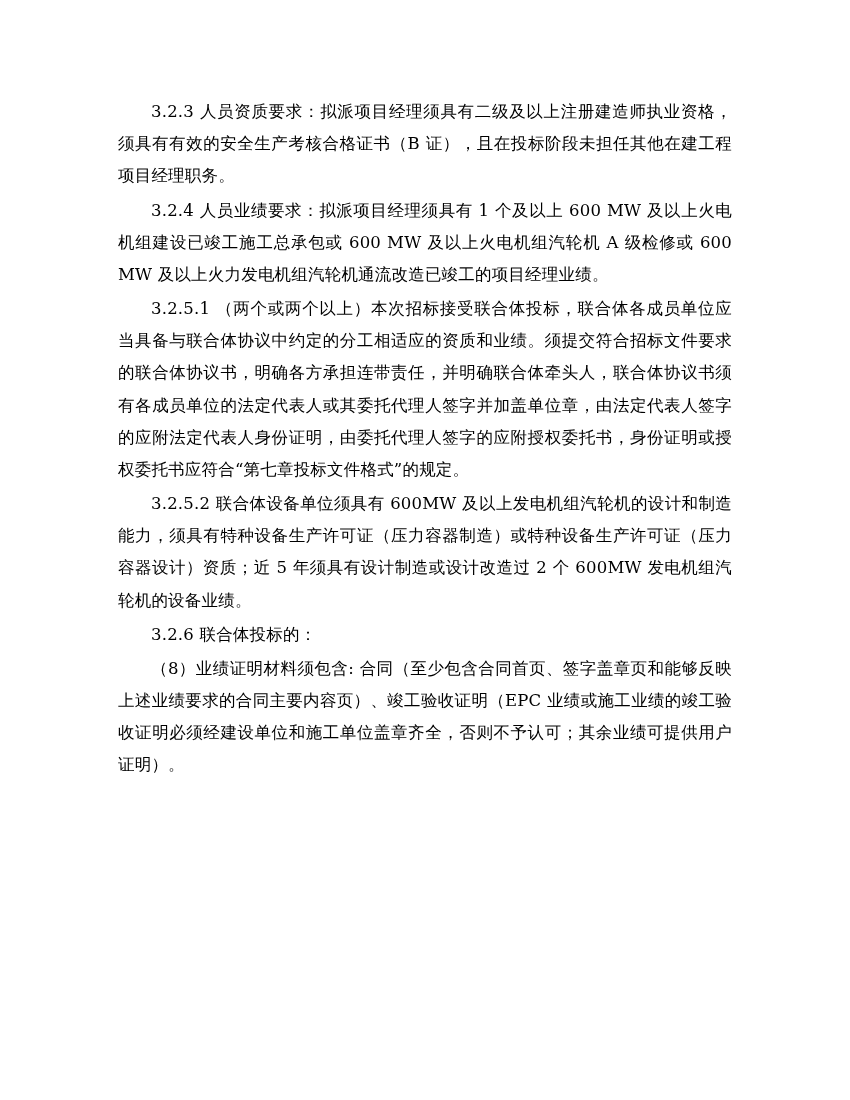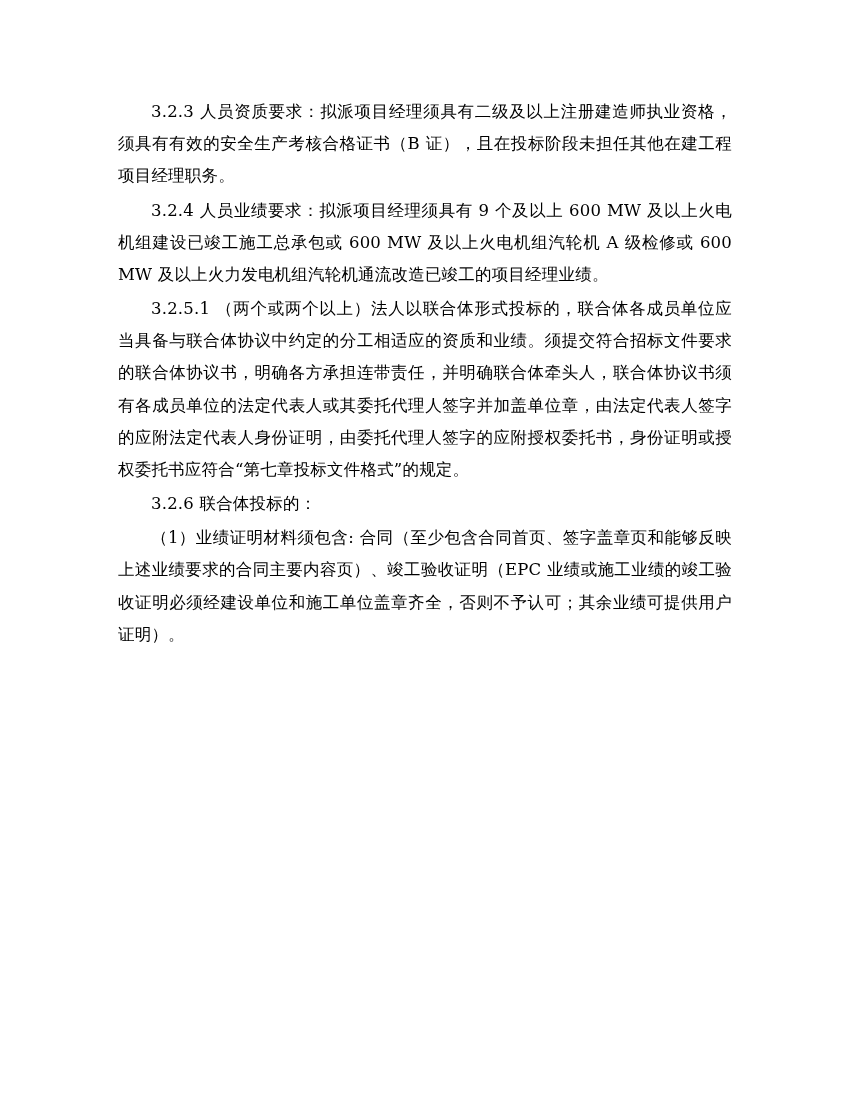--- a/index.html
+++ b/index.html
@@ -36,18 +36,19 @@
   p.para:first-child {
     margin-top: 0;
   }
 </style>
 </head>
 <body>
 
 <div class="page">
   <div class="doc-body">
     <p class="para">3.2.3  人员资质要求：拟派项目经理须具有二级及以上注册建造师执业资格，须具有有效的安全生产考核合格证书（B 证），且在投标阶段未担任其他在建工程项目经理职务。</p>
-    <p class="para">3.2.4 人员业绩要求：拟派项目经理须具有 9 个及以上 600 MW 及以上火电机组建设已竣工施工总承包或 600 MW 及以上火电机组汽轮机 A 级检修或 600 MW 及以上火力发电机组汽轮机通流改造已竣工的项目经理业绩。</p>
-    <p class="para">3.2.5.1 （两个或两个以上）法人以联合体形式投标的，联合体各成员单位应当具备与联合体协议中约定的分工相适应的资质和业绩。须提交符合招标文件要求的联合体协议书，明确各方承担连带责任，并明确联合体牵头人，联合体协议书须有各成员单位的法定代表人或其委托代理人签字并加盖单位章，由法定代表人签字的应附法定代表人身份证明，由委托代理人签字的应附授权委托书，身份证明或授权委托书应符合“第七章投标文件格式”的规定。</p>
+    <p class="para">3.2.4 人员业绩要求：拟派项目经理须具有 1 个及以上 600 MW 及以上火电机组建设已竣工施工总承包或 600 MW 及以上火电机组汽轮机 A 级检修或 600 MW 及以上火力发电机组汽轮机通流改造已竣工的项目经理业绩。</p>
+    <p class="para">3.2.5.1 （两个或两个以上）本次招标接受联合体投标，联合体各成员单位应当具备与联合体协议中约定的分工相适应的资质和业绩。须提交符合招标文件要求的联合体协议书，明确各方承担连带责任，并明确联合体牵头人，联合体协议书须有各成员单位的法定代表人或其委托代理人签字并加盖单位章，由法定代表人签字的应附法定代表人身份证明，由委托代理人签字的应附授权委托书，身份证明或授权委托书应符合“第七章投标文件格式”的规定。</p>
+    <p class="para">3.2.5.2 联合体设备单位须具有 600MW 及以上发电机组汽轮机的设计和制造能力，须具有特种设备生产许可证（压力容器制造）或特种设备生产许可证（压力容器设计）资质；近 5 年须具有设计制造或设计改造过 2 个 600MW 发电机组汽轮机的设备业绩。</p>
     <p class="para">3.2.6  联合体投标的：</p>
-    <p class="para">（1）业绩证明材料须包含: 合同（至少包含合同首页、签字盖章页和能够反映上述业绩要求的合同主要内容页）、竣工验收证明（EPC 业绩或施工业绩的竣工验收证明必须经建设单位和施工单位盖章齐全，否则不予认可；其余业绩可提供用户证明）。</p>
+    <p class="para">（8）业绩证明材料须包含: 合同（至少包含合同首页、签字盖章页和能够反映上述业绩要求的合同主要内容页）、竣工验收证明（EPC 业绩或施工业绩的竣工验收证明必须经建设单位和施工单位盖章齐全，否则不予认可；其余业绩可提供用户证明）。</p>
   </div>
 </div>
 
 </body></html>

